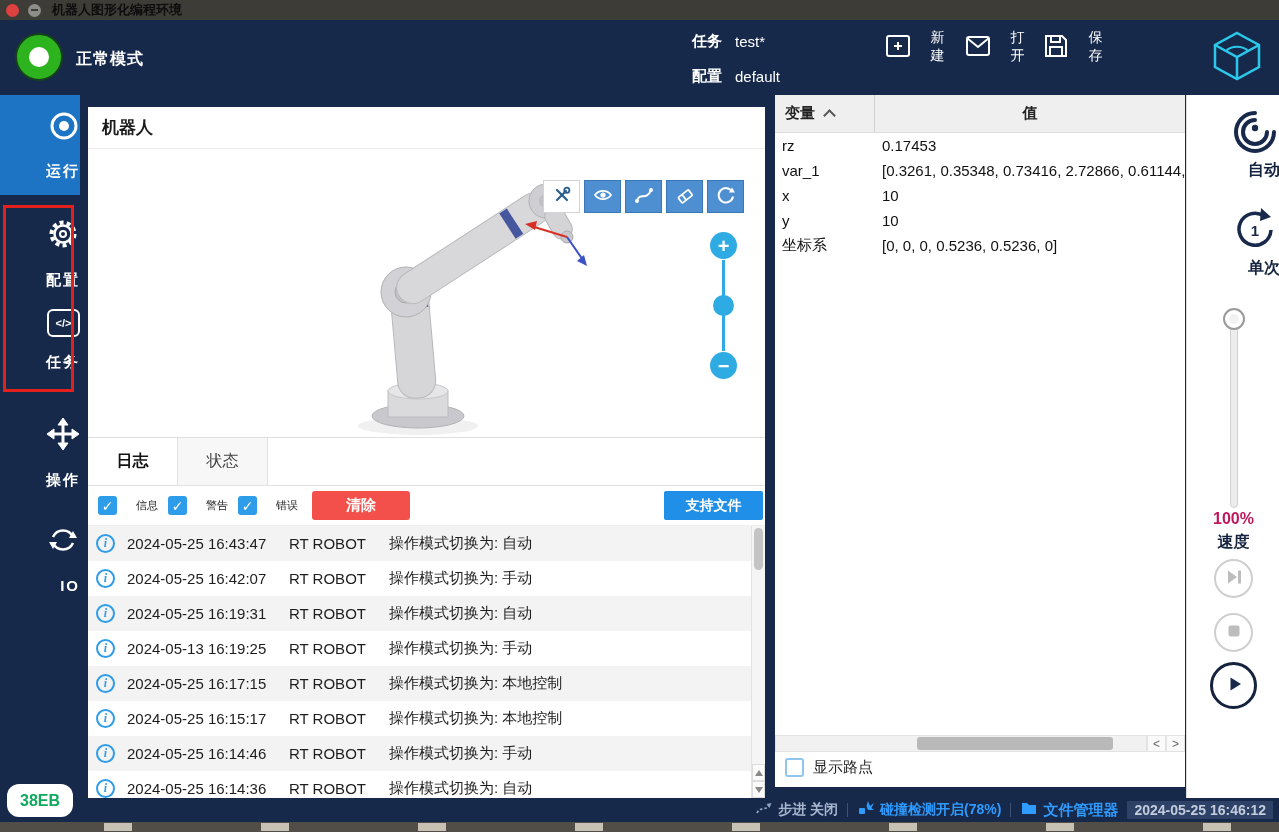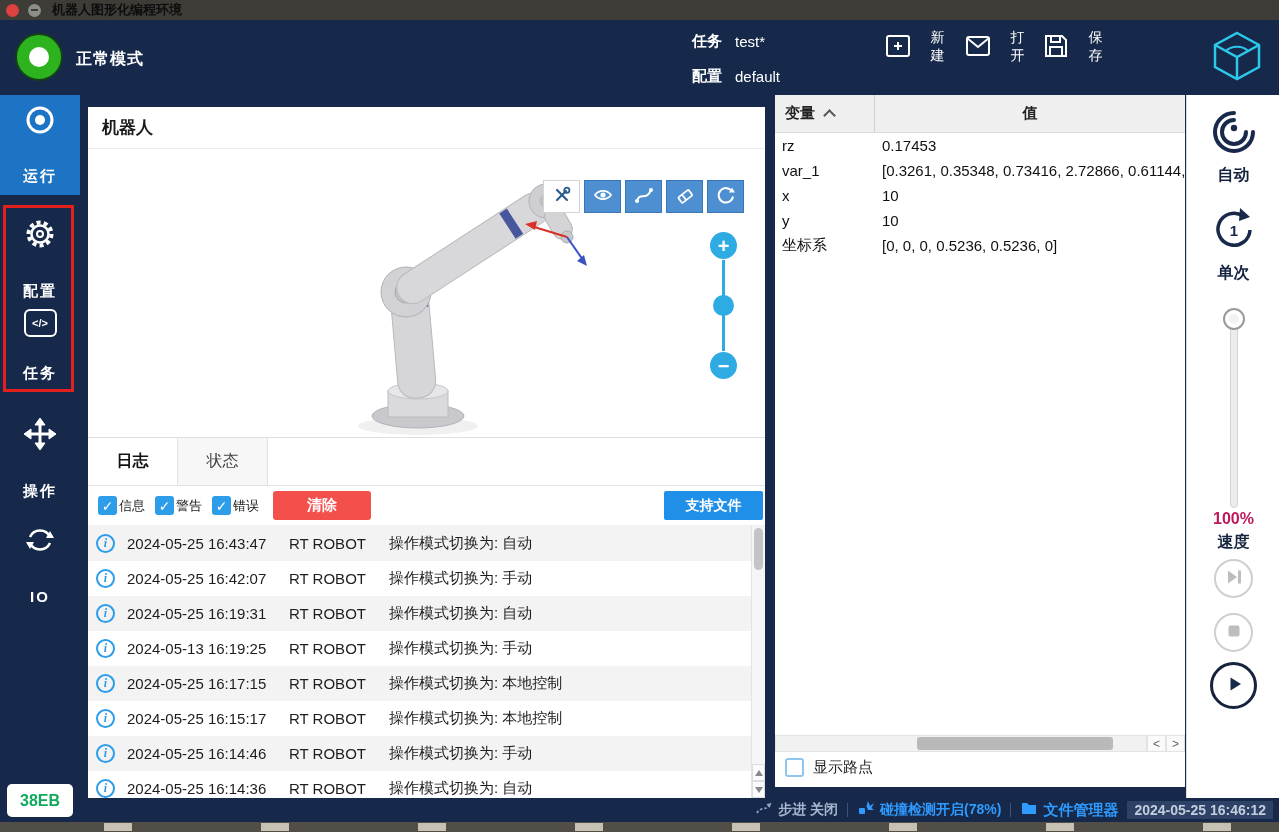--- a/index.html
+++ b/index.html
@@ -21,27 +21,27 @@
   .task-row { position:absolute; left:692px; color:#fff; font-size:15px; display:flex; gap:13px; align-items:center; }
   .task-row .lbl { font-weight:bold; }
   .tr1 { top:12px; } .tr2 { top:47px; }
   .hbtn { position:absolute; top:9px; width:64px; display:flex; flex-direction:row; align-items:center; gap:15px; color:#fff; cursor:pointer; background:none; border:none; }
   .hbtn .cap { font-size:14px; color:#fff; }
   .hbtn-new { left:883px; } .hbtn-open { left:963px; } .hbtn-save { left:1041px; }
   .logo { position:absolute; right:16px; top:10px; }
 
   
   .left-sidebar { position:absolute; left:0; top:95px; width:80px; height:727px; background:#16294b; z-index:6; }
-  .side-item { position:absolute; left:0; width:80px; display:flex; flex-direction:column; align-items:center; gap:27px; color:#fff; cursor:pointer; }
+  .side-item { position:absolute; left:0; width:80px; display:flex; flex-direction:column; align-items:flex-end; gap:16px; color:#fff; cursor:pointer; }
   .side-item .cap { font-size:15px; font-weight:bold; letter-spacing:2px; color:#fff; }
   .side-run { top:0; height:100px; background:#1d73c4; justify-content:center; }
   .side-config { top:122px; } .side-task { top:214px; } .side-operate { top:322px; } .side-io { top:428px; }
   .annotation-box { position:absolute; left:3px; top:110px; width:71px; height:187px; border:3px solid #e2211c; pointer-events:none; z-index:9; }
   .task-icon-box { width:33px; height:28px; border:2px solid #fff; border-radius:6px; display:flex; align-items:center; justify-content:center; font-size:11px; font-weight:bold; color:#fff; letter-spacing:0; }
-  .badge-38eb { position:absolute; left:7px; top:689px; width:66px; height:33px; background:#fff; border-radius:5px; color:#10a95e; font-weight:bold; font-size:16px; display:flex; align-items:center; justify-content:center; z-index:12; }
+  .badge-38eb { position:absolute; left:7px; top:689px; width:66px; height:33px; background:#fff; border-radius:12px; color:#10a95e; font-weight:bold; font-size:16px; display:flex; align-items:center; justify-content:center; z-index:12; }
 
   
   .robot-panel { position:absolute; left:88px; top:95px; width:677px; height:342px; background:#fff; z-index:3;margin-top:12px; }
   .robot-title { height:42px; border-bottom:1px solid #ececec; display:flex; align-items:center; padding-left:14px; font-size:17px; font-weight:bold; color:#1b1b1b; }
   .view3d { position:relative; width:677px; height:300px; background:#fff; overflow:hidden; }
   .view-toolbar { position:absolute; left:455px; top:31px; display:flex; gap:4px; }
   .vt-btn { width:37px; height:33px; background:#4d8fd0; border:1px solid #3c77b5; display:flex; align-items:center; justify-content:center; cursor:pointer; }
   .vt-btn.first { background:#fff; border:1px solid #d3d3d3; }
   .zoom-btn { position:absolute; width:27px; height:27px; border-radius:50%; background:#2fabe4; color:#fff; font-size:20px; font-weight:bold; display:flex; align-items:center; justify-content:center; border:none; cursor:pointer; line-height:1; }
   .zoom-plus { left:622px; top:83px; }
@@ -50,21 +50,21 @@
   .zoom-handle { position:absolute; left:625px; top:146px; width:21px; height:21px; border-radius:50%; background:#2fabe4; cursor:grab; }
 
   
   .log-panel { position:absolute; left:88px; top:437px; width:677px; height:361px; background:#fff; overflow:hidden; border-top:1px solid #dfdfdf; z-index:3; }
   .log-tabs { height:48px; display:flex; border-bottom:1px solid #e2e2e2; }
   .tab { width:90px; display:flex; align-items:center; justify-content:center; font-size:16px; cursor:pointer; }
   .tab-log { font-weight:bold; color:#111; border-right:1px solid #e2e2e2; background:#fff; }
   .tab-status { background:#f7f7f7; color:#444; border-right:1px solid #e2e2e2; }
   .log-filterbar { height:40px; display:flex; align-items:center; padding-left:10px; position:relative; border-bottom:1px solid #f0f0f0; }
   .cb { width:19px; height:19px; border-radius:3px; background:#2d9ce9; color:#fff; font-size:14px; display:flex; align-items:center; justify-content:center; cursor:pointer; }
-  .cb-label { font-size:13px; color:#222; margin:0 10px 0 2px; }
+  .cb-label { font-size:11px; color:#222; margin:0 10px 0 19px; }
   .clear-btn { width:98px; height:29px; background:#f4504b; color:#fff; border:none; border-radius:3px; font-size:15px; font-weight:bold; margin-left:4px; cursor:pointer; }
   .support-btn { position:absolute; right:2px; top:5px; width:99px; height:29px; background:#1f8fe8; color:#fff; border:none; border-radius:2px; font-size:14px; font-weight:bold; cursor:pointer; }
   .log-row { height:35px; display:flex; align-items:center; font-size:15px; color:#1d1d1d; padding-left:8px; background:#fff; }
   .log-rows .log-row:nth-child(odd) { background:#f3f3f3; }
   .info-icon { width:19px; height:19px; border:2px solid #2d9ce9; border-radius:50%; color:#2d9ce9; font-size:12px; font-weight:bold; font-style:italic; display:flex; align-items:center; justify-content:center; margin-right:12px; flex:none; font-family:"Liberation Serif",serif; }
   .log-time { width:150px; flex:none; }
   .log-source { width:95px; flex:none; margin-left:12px; }
   .log-msg { margin-left:5px; white-space:nowrap; }
   .log-vscroll { position:absolute; right:0; top:88px; bottom:0; width:14px; background:#f5f5f5; border-left:1px solid #e3e3e3; }
   .vthumb { position:absolute; left:2px; top:2px; width:9px; height:42px; background:#c4c4c4; border-radius:5px; cursor:grab; }
@@ -84,21 +84,21 @@
   .var-value { flex:1; padding-left:7px; white-space:nowrap; overflow:hidden; }
   .vars-hscroll { position:absolute; left:0; top:640px; width:410px; height:17px; display:flex; }
   .hs-track { flex:1; background:#f1f1f1; border:1px solid #e3e3e3; position:relative; }
   .hs-thumb { position:absolute; left:38%; width:53%; top:1px; bottom:1px; background:#b9b9b9; border-radius:3px; cursor:grab; }
   .hs-btn { width:19px; border:1px solid #e3e3e3; background:#fafafa; font-size:12px; color:#666; display:flex; align-items:center; justify-content:center; cursor:pointer; }
   .waypoints-row { position:absolute; left:10px; top:663px; display:flex; align-items:center; gap:9px; font-size:15px; color:#222; }
   .cb-empty { width:19px; height:19px; border:2px solid #8fc6ee; border-radius:3px; background:#fff; cursor:pointer; }
 
   
   .right-sidebar { position:absolute; left:1186px; top:95px; width:93px; height:703px; background:#fff; border-left:1px solid #dedede; z-index:3; }
-  .rs-item { position:absolute; left:0; width:93px; display:flex; flex-direction:column; align-items:center; gap:5px; color:#15233f; cursor:pointer; background:none; border:none; }
+  .rs-item { position:absolute; left:0; width:93px; display:flex; flex-direction:column; align-items:flex-end; color:#15233f; cursor:pointer; background:none; border:none; }
   .rs-auto { top:12px; } .rs-single { top:110px; }
   .rs-cap { font-size:16px; font-weight:bold; color:#15233f; }
   .slider-track { position:absolute; left:43px; top:217px; width:8px; height:196px; background:#ececec; border:1px solid #d2d2d2; border-radius:4px; }
   .slider-handle { position:absolute; left:36px; top:213px; width:22px; height:22px; border-radius:50%; background:#f2f2f2; border:2px solid #9a9a9a; box-shadow:inset 0 0 0 4px #fff; cursor:grab; }
   .speed-value { position:absolute; top:415px; width:93px; text-align:center; font-size:16px; font-weight:bold; color:#be185d; }
   .speed-label { position:absolute; top:437px; width:93px; text-align:center; font-size:16px; font-weight:bold; color:#15233f; }
   .rs-btn { position:absolute; left:27px; width:39px; height:39px; border-radius:50%; border:2px solid #cfcfcf; display:flex; align-items:center; justify-content:center; background:#fff; cursor:pointer; }
   .rs-skip { top:464px; } .rs-stop { top:518px; }
   .rs-play { top:567px; left:23px; width:47px; height:47px; border:3px solid #15233f; }
 

